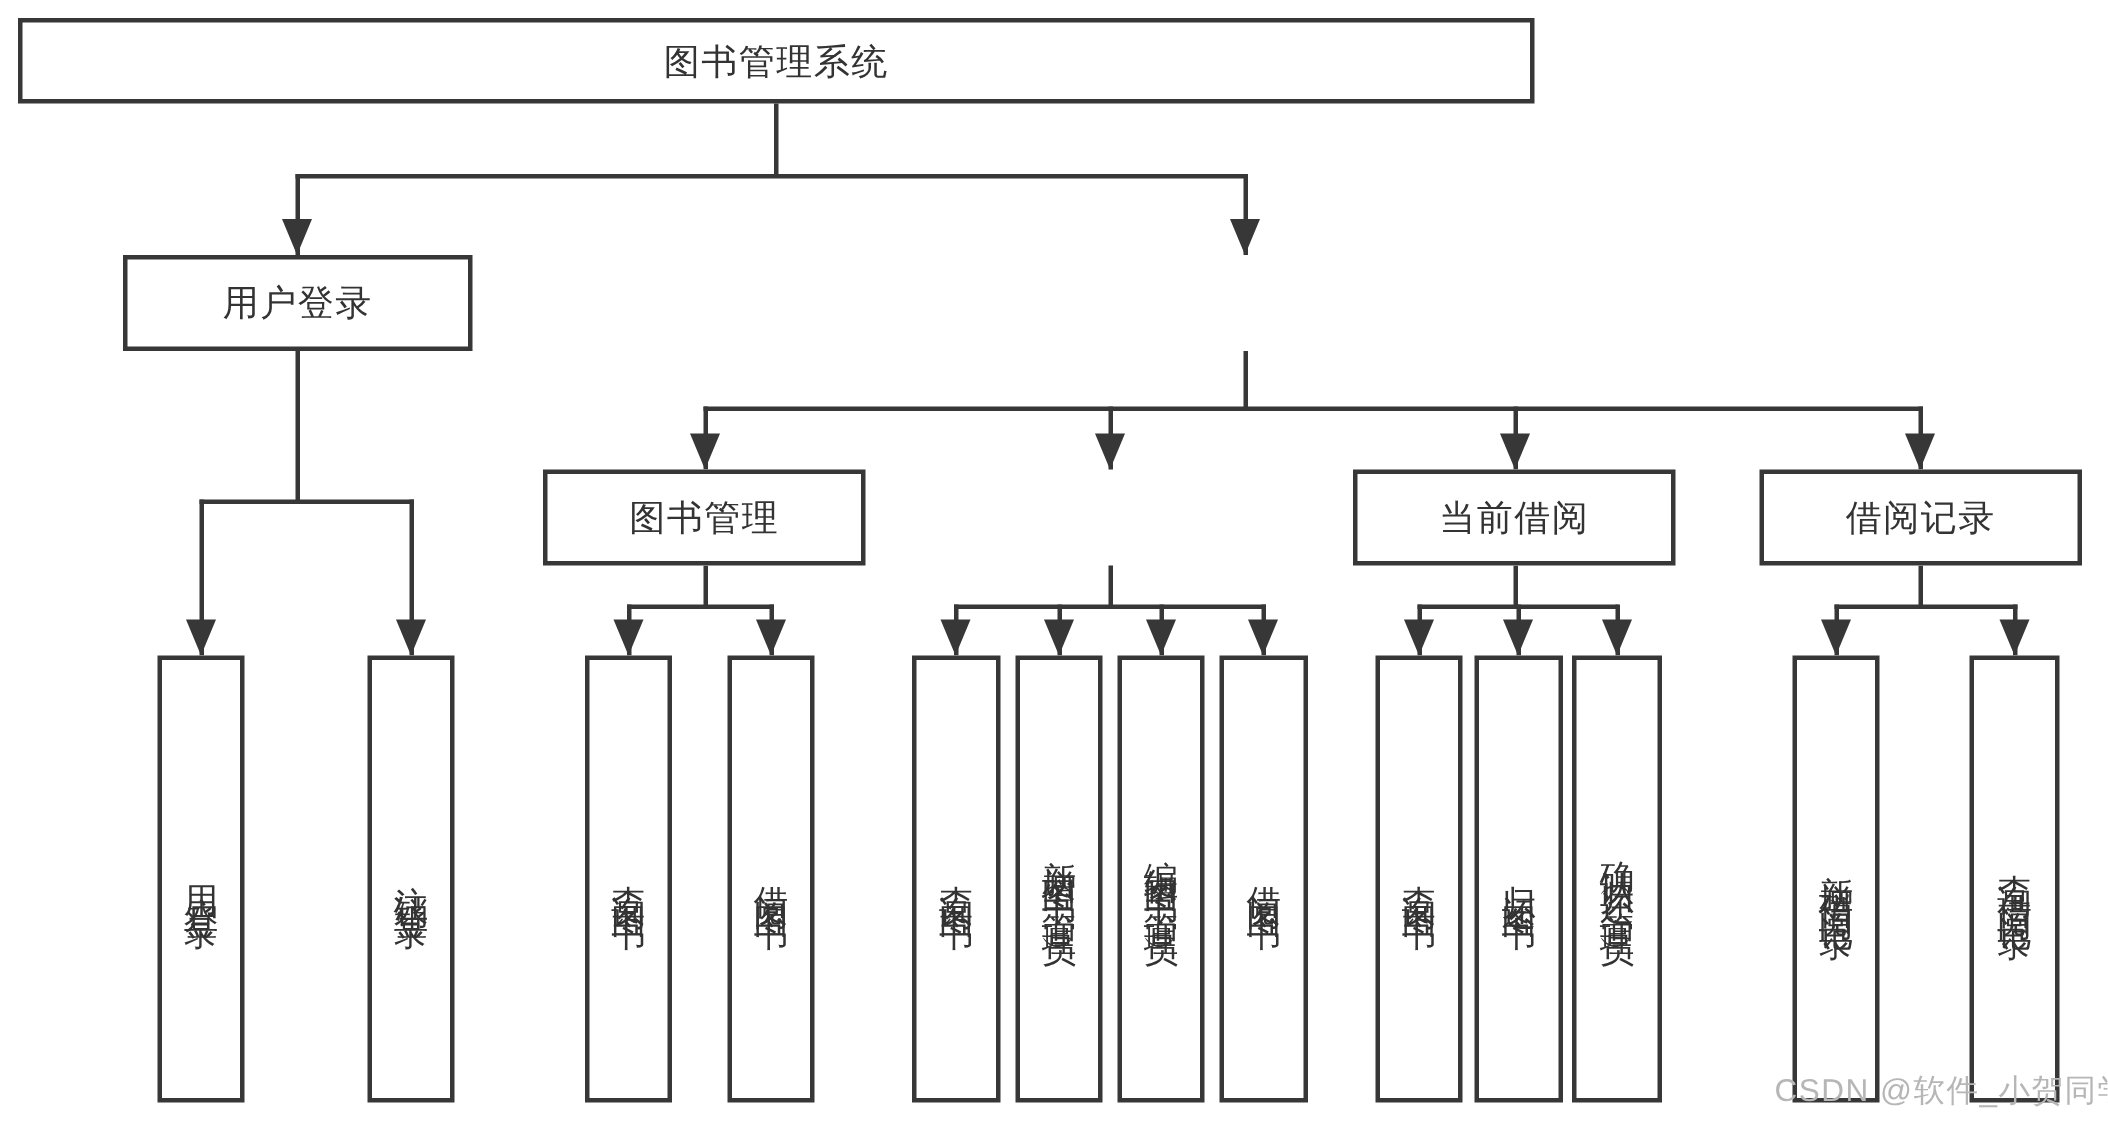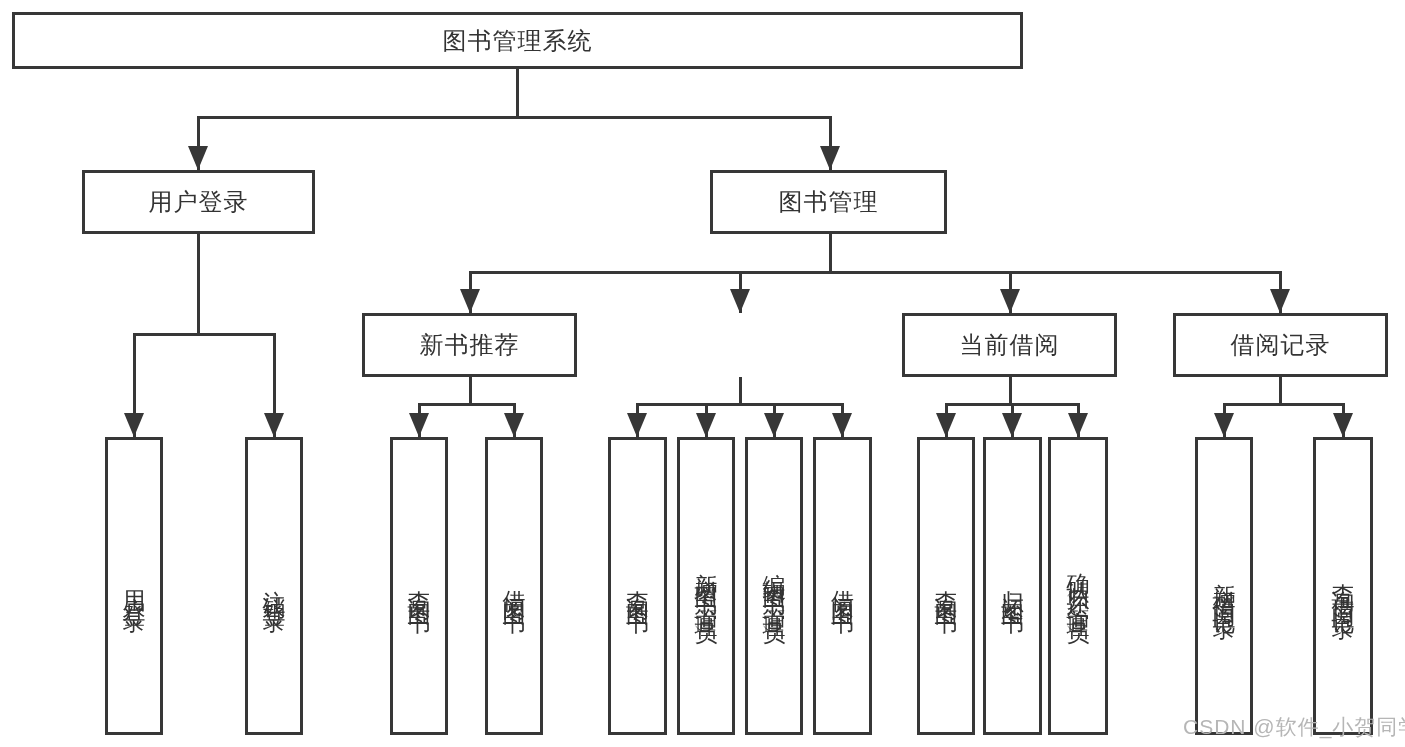--- a/index.html
+++ b/index.html
@@ -22,23 +22,22 @@
              letter-spacing:1px;white-space:nowrap;}
 </style>
 </head>
 <body>
 
 <div class="canvas">
 
   <div class="node h" style="left:12px;top:12px;width:1011px;height:57px">图书管理系统</div>
 
   <div class="node h" style="left:82px;top:170px;width:233px;height:64px">用户登录</div>
-  <div class="node h" style="left:710px;top:170px;width:237px;height:64px">图书管理</div>
 
-  <div class="node h" style="left:362px;top:313px;width:215px;height:64px">新书推荐</div>
+  <div class="node h" style="left:362px;top:313px;width:215px;height:64px">图书管理</div>
   <div class="node h" style="left:1173px;top:313px;width:215px;height:64px">借阅记录</div>
   <div class="node h" style="left:902px;top:313px;width:215px;height:64px">当前借阅</div>
 
   <div class="node v" style="left:105px;top:437px;width:58px;height:298px">用户登录</div>
   <div class="node v" style="left:245px;top:437px;width:58px;height:298px">注销登录</div>
 
   <div class="node v" style="left:390px;top:437px;width:58px;height:298px">查询图书</div>
   <div class="node v" style="left:485px;top:437px;width:58px;height:298px">借阅图书</div>
 
   <div class="node v" style="left:608px;top:437px;width:59px;height:298px">查询图书</div>

